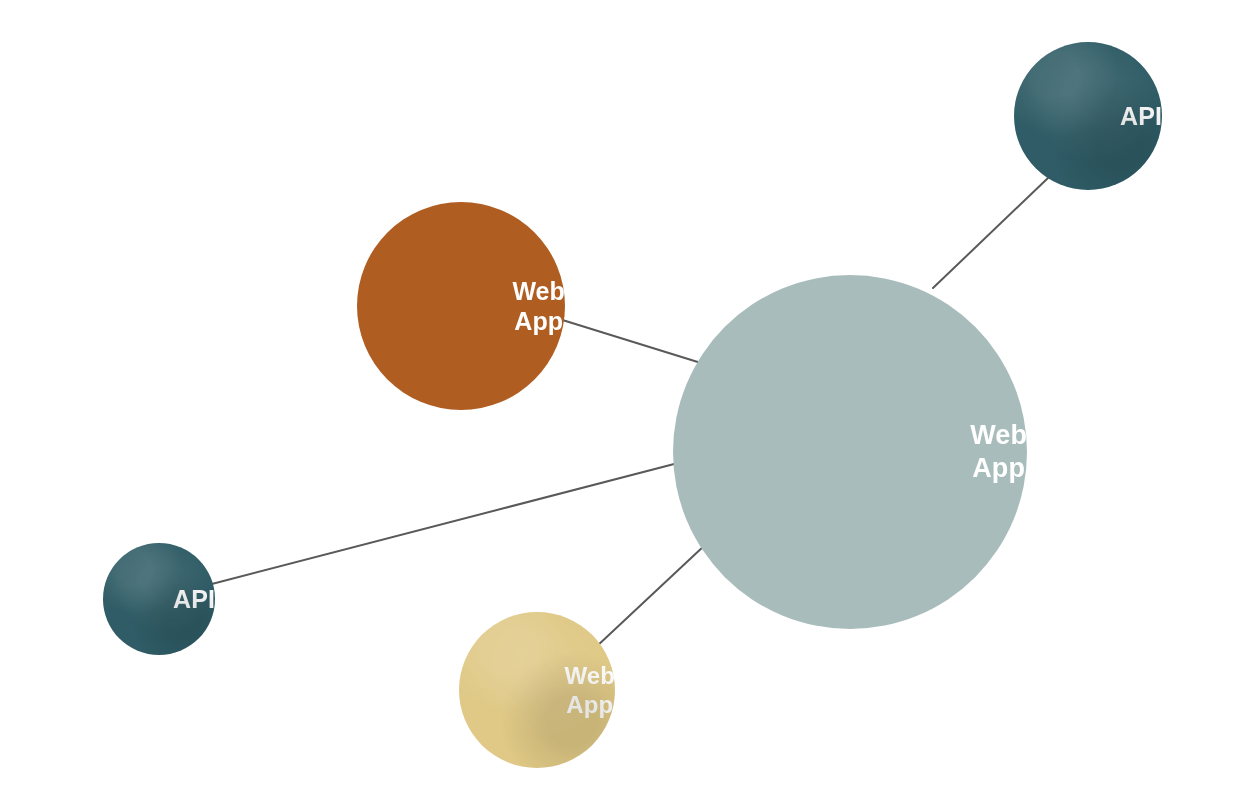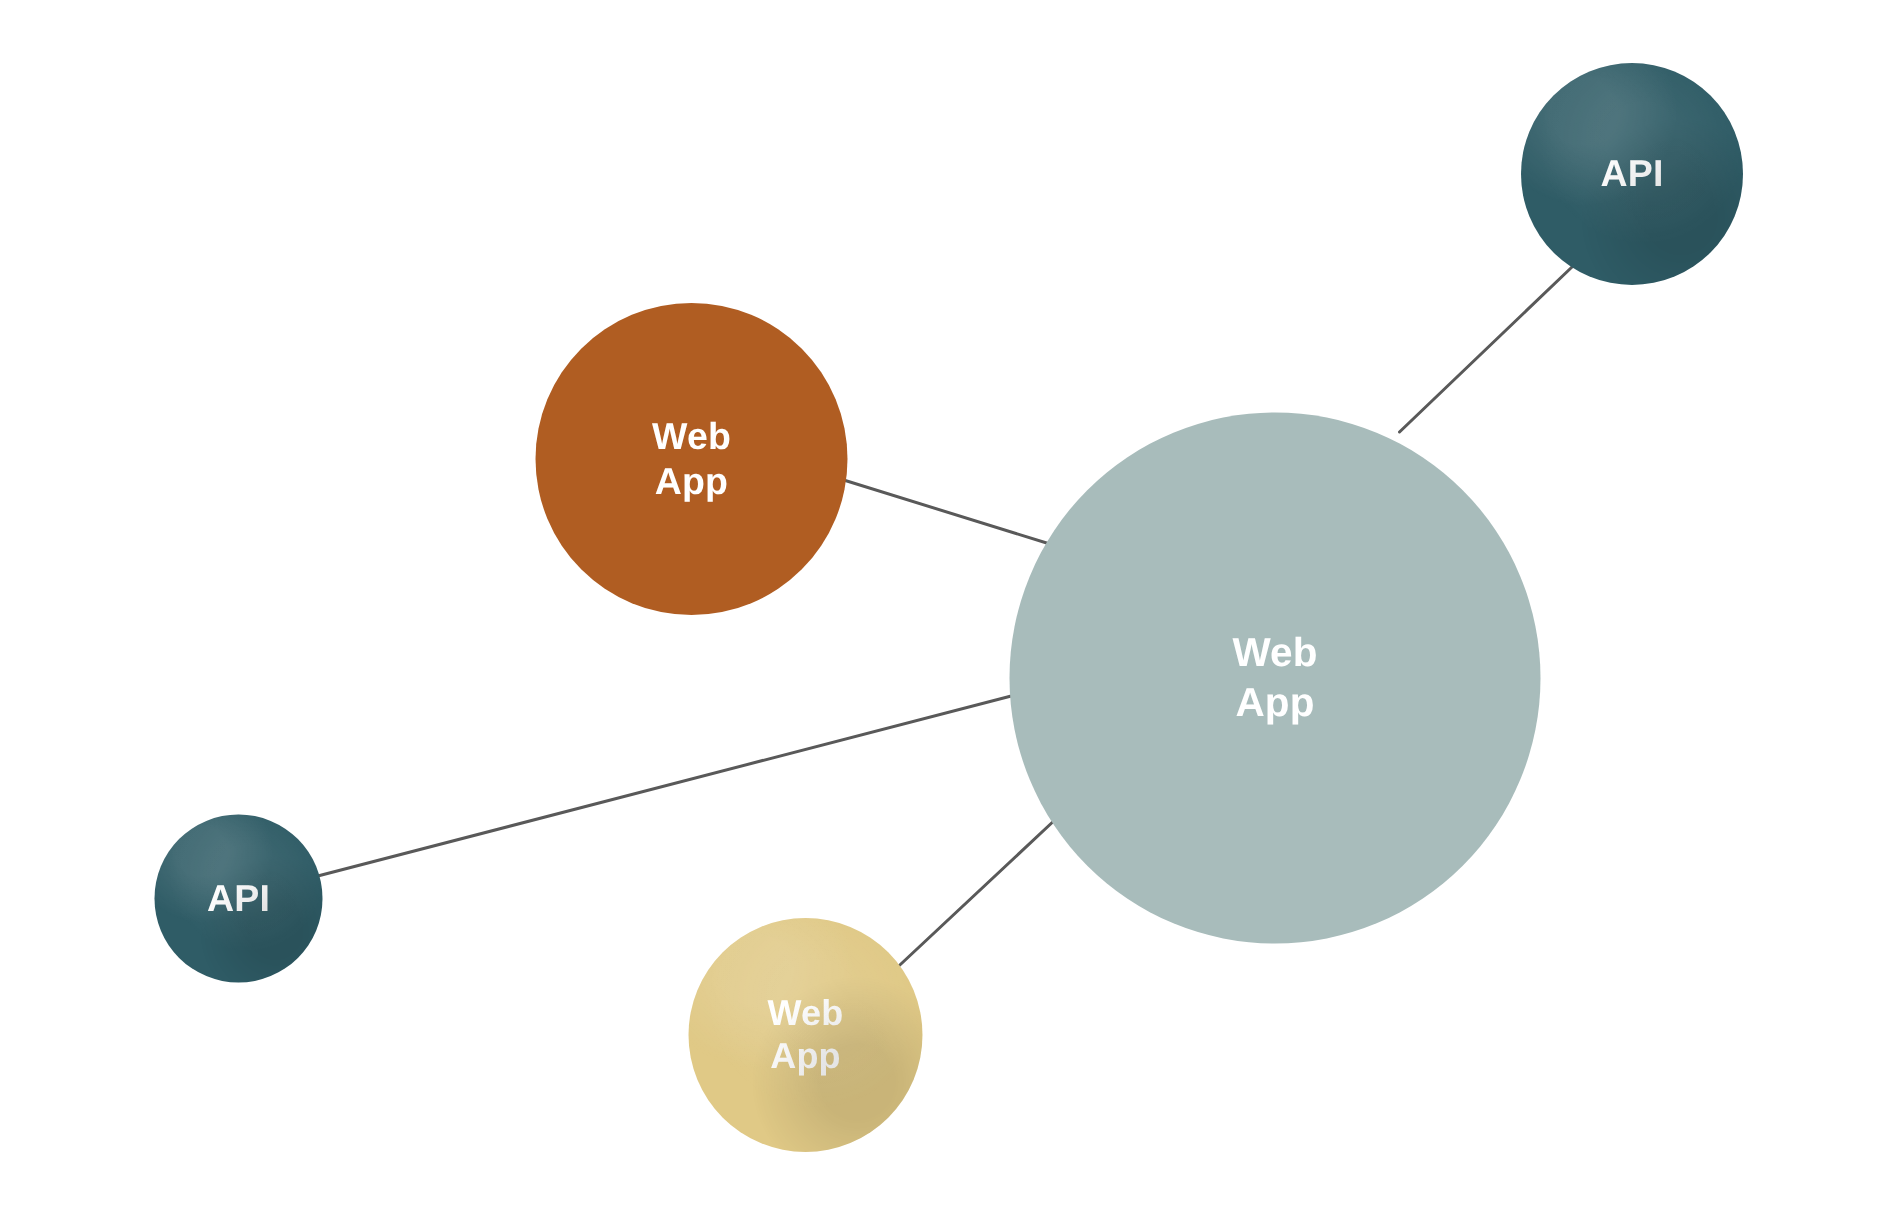--- a/index.html
+++ b/index.html
@@ -25,21 +25,21 @@
     left: 0;
     top: 0;
     width: 1260px;
     height: 803px;
   }
   .graph-node {
     position: absolute;
     border-radius: 50%;
     display: flex;
     align-items: center;
-    justify-content: center;
+    justify-content: flex-end;
     text-align: center;
     box-sizing: border-box;
   }
   .node-label {
     color: #ffffff;
     font-weight: bold;
     line-height: 1.22;
     letter-spacing: 0.1px;
     white-space: pre-line;
     user-select: none;

